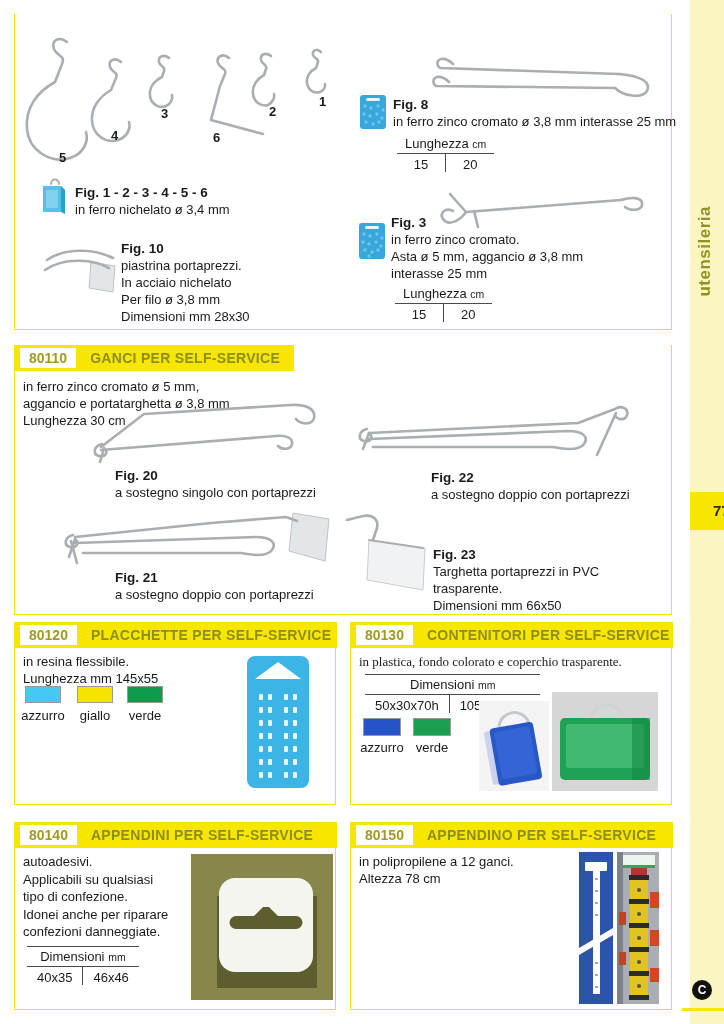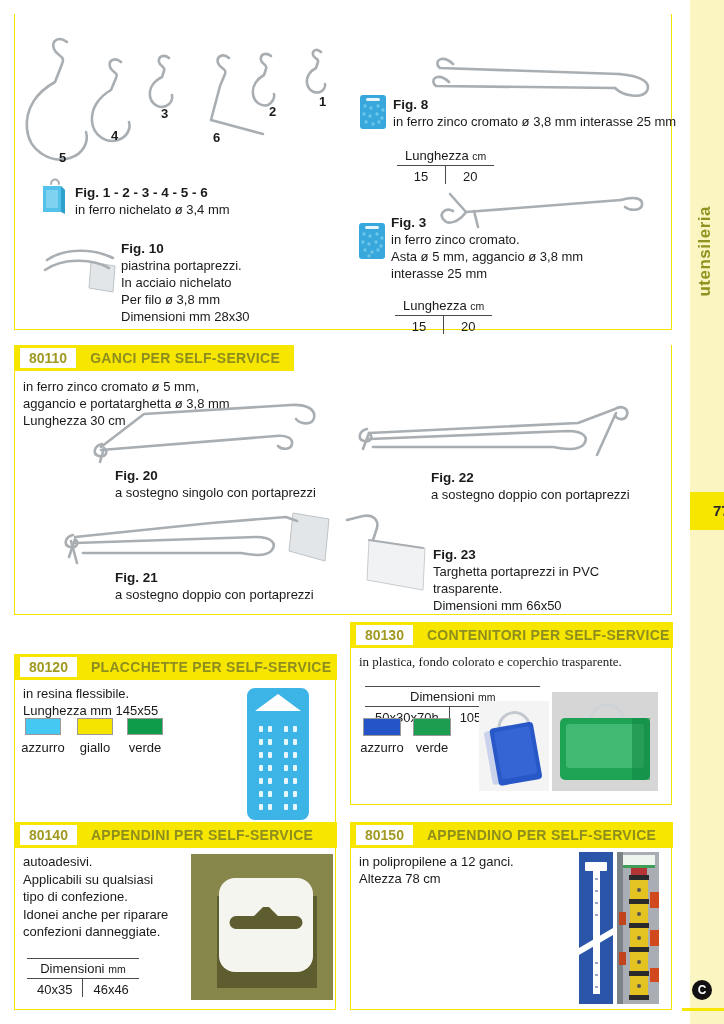--- a/index.html
+++ b/index.html
@@ -40,21 +40,21 @@
     font-size: 14px;
     letter-spacing: 0.3px;
     padding-right: 14px;
   }
   .txt { position:absolute; font-size: 13px; line-height: 17px; }
   .fig-title { font-weight: bold; font-size: 13.5px; line-height: 17px; }
   .hook-num { position: absolute; font-weight: bold; font-size: 13px; }
   .wire { stroke:#a9aeb3; stroke-width:2.6; fill:none; stroke-linecap:round; stroke-linejoin:round; }
   .plate { fill:#e3e6e8; stroke:#bfc4c7; stroke-width:1; }
   .spec-table { position:absolute; text-align:center; font-size:13px; }
-  .spec-head { border-bottom:1.5px solid #4a4a4a; padding:0 8px 2px; white-space:nowrap;margin-top:12px; }
+  .spec-head { border-bottom:1.5px solid #4a4a4a; padding:0 8px 2px; white-space:nowrap; }
   .spec-head.topline { border-top:1.5px solid #4a4a4a; padding-top:2px; }
   .unit { font-size:10.5px; }
   .spec-vals { display:flex; }
   .spec-vals span { flex:1; padding:3px 10px 0; white-space:nowrap; }
   .spec-vals span:first-child { border-right:1.5px solid #4a4a4a; }
   .swatch { position:absolute; width:36px; height:17px; border:1px solid #9a9a9a; }
   .swatch-label { position:absolute; font-size:13px; width:60px; text-align:center; }
   .illus { position:absolute; }
   .photo { position:absolute; }
   .side-strip { position:absolute; left:690px; top:0; width:34px; height:1024px; background:#fbf5c2; }
@@ -272,21 +272,21 @@
       <path class="wire" d="M26,30 L80,38" style="stroke-width:2"></path>
     </svg>
   </span>
   <div class="txt" style="left:418px; top:201px;">
     <div class="fig-title">Fig. 23</div>
     <div>Targhetta portaprezzi in PVC trasparente.</div>
     <div>Dimensioni mm 66x50</div>
   </div>
 </div>
 
-<div class="section" style="left:14px; top:654px; width:322px; height:183px;">
+<div class="section" style="left:14px; top:622px; width:322px; height:183px;">
   <div class="sec-header" style="width:323px;">
     <span class="code-box">80120</span>
     <span class="sec-title">PLACCHETTE PER SELF-SERVICE</span>
   </div>
   <div class="txt" style="left:8px; top:31px;">
     <div>in resina flessibile.</div>
     <div>Lunghezza mm 145x55</div>
   </div>
   <span class="swatch" style="left: 10px; top: 64px; background-color: rgb(69, 200, 242);"></span>
   <span class="swatch" style="left: 62px; top: 64px; background-color: rgb(245, 228, 0);"></span>

